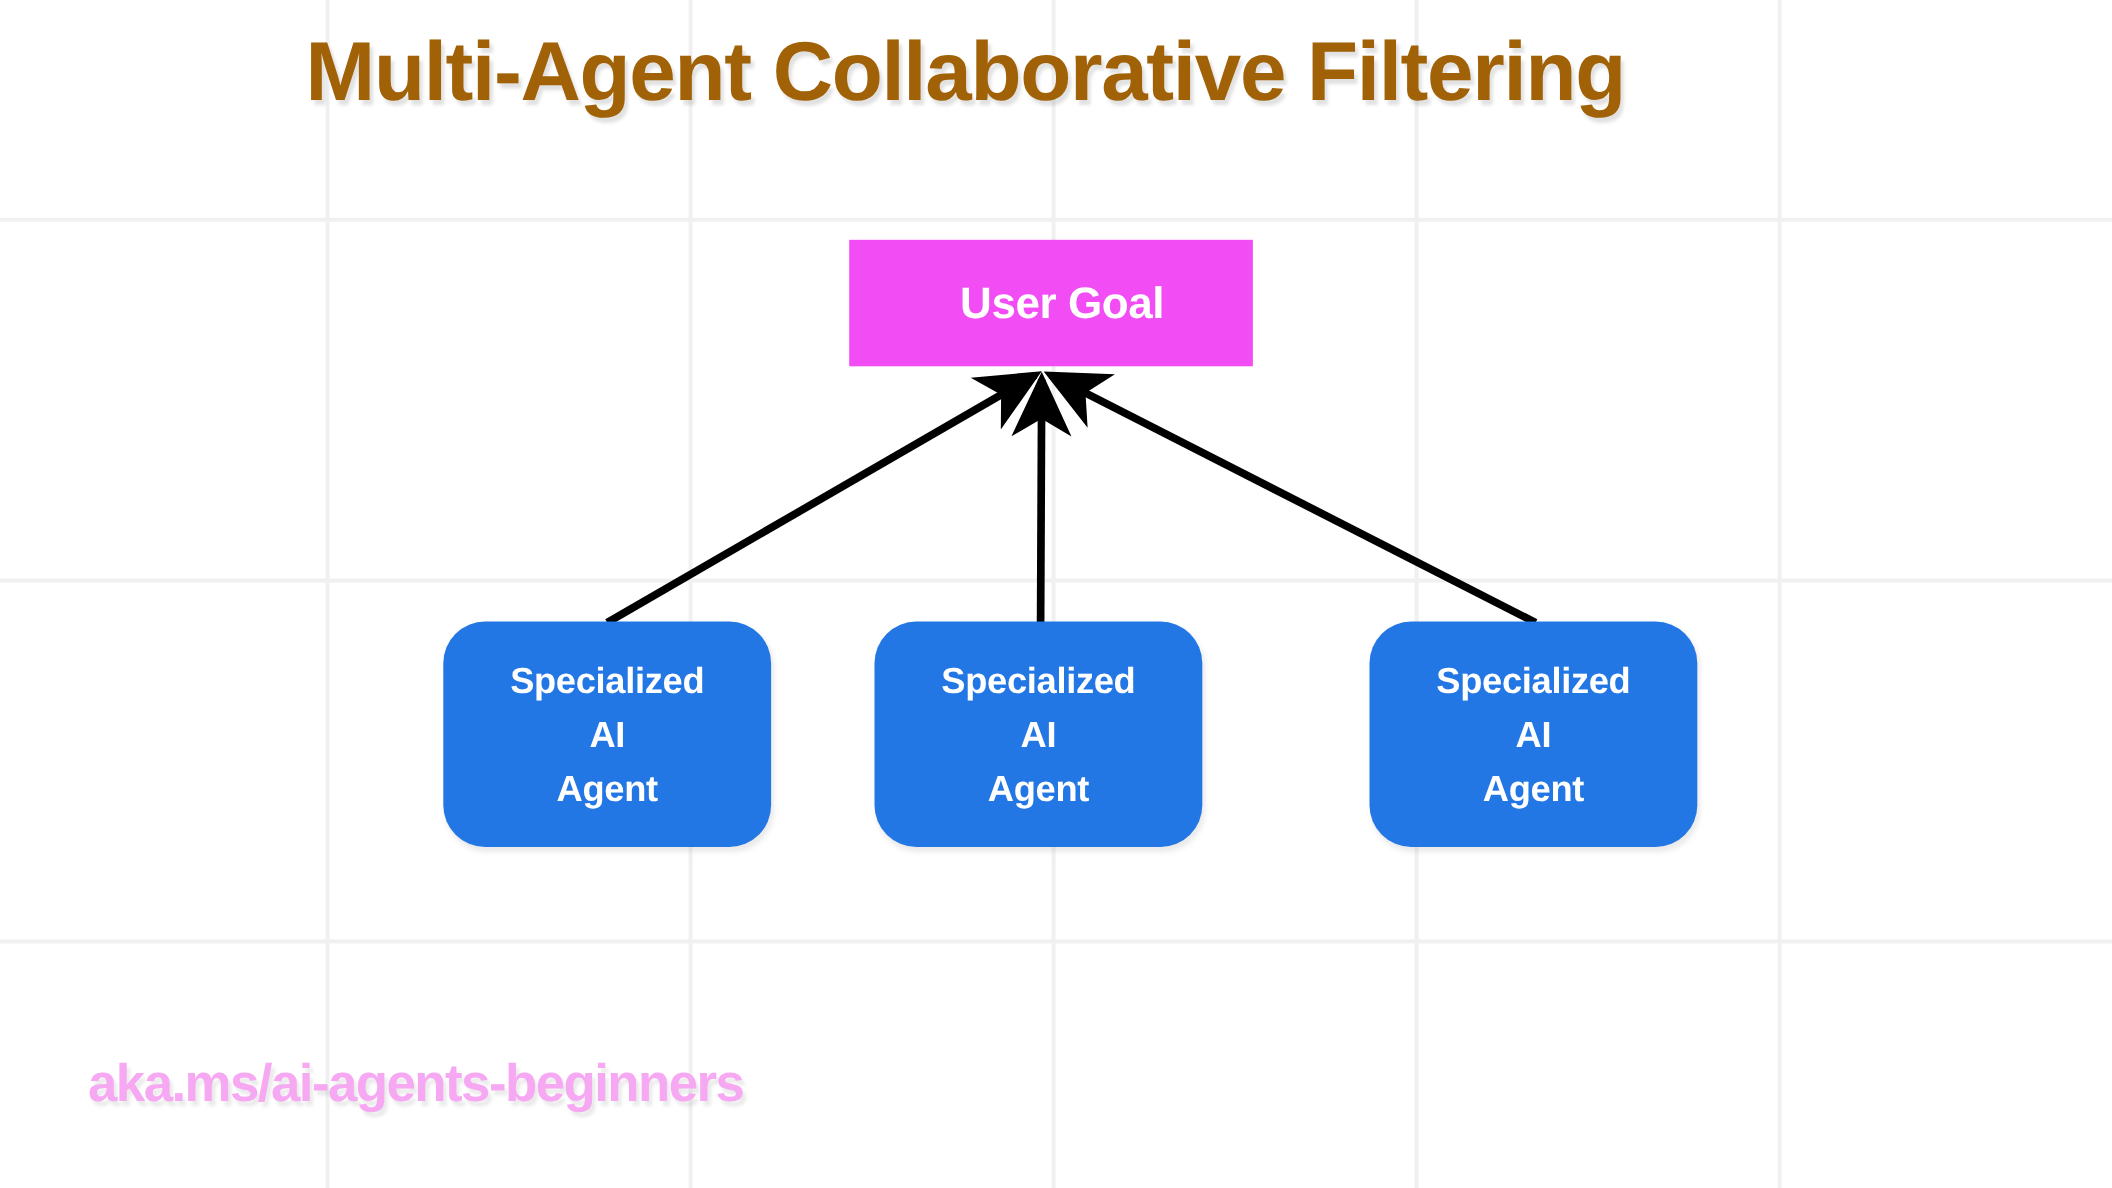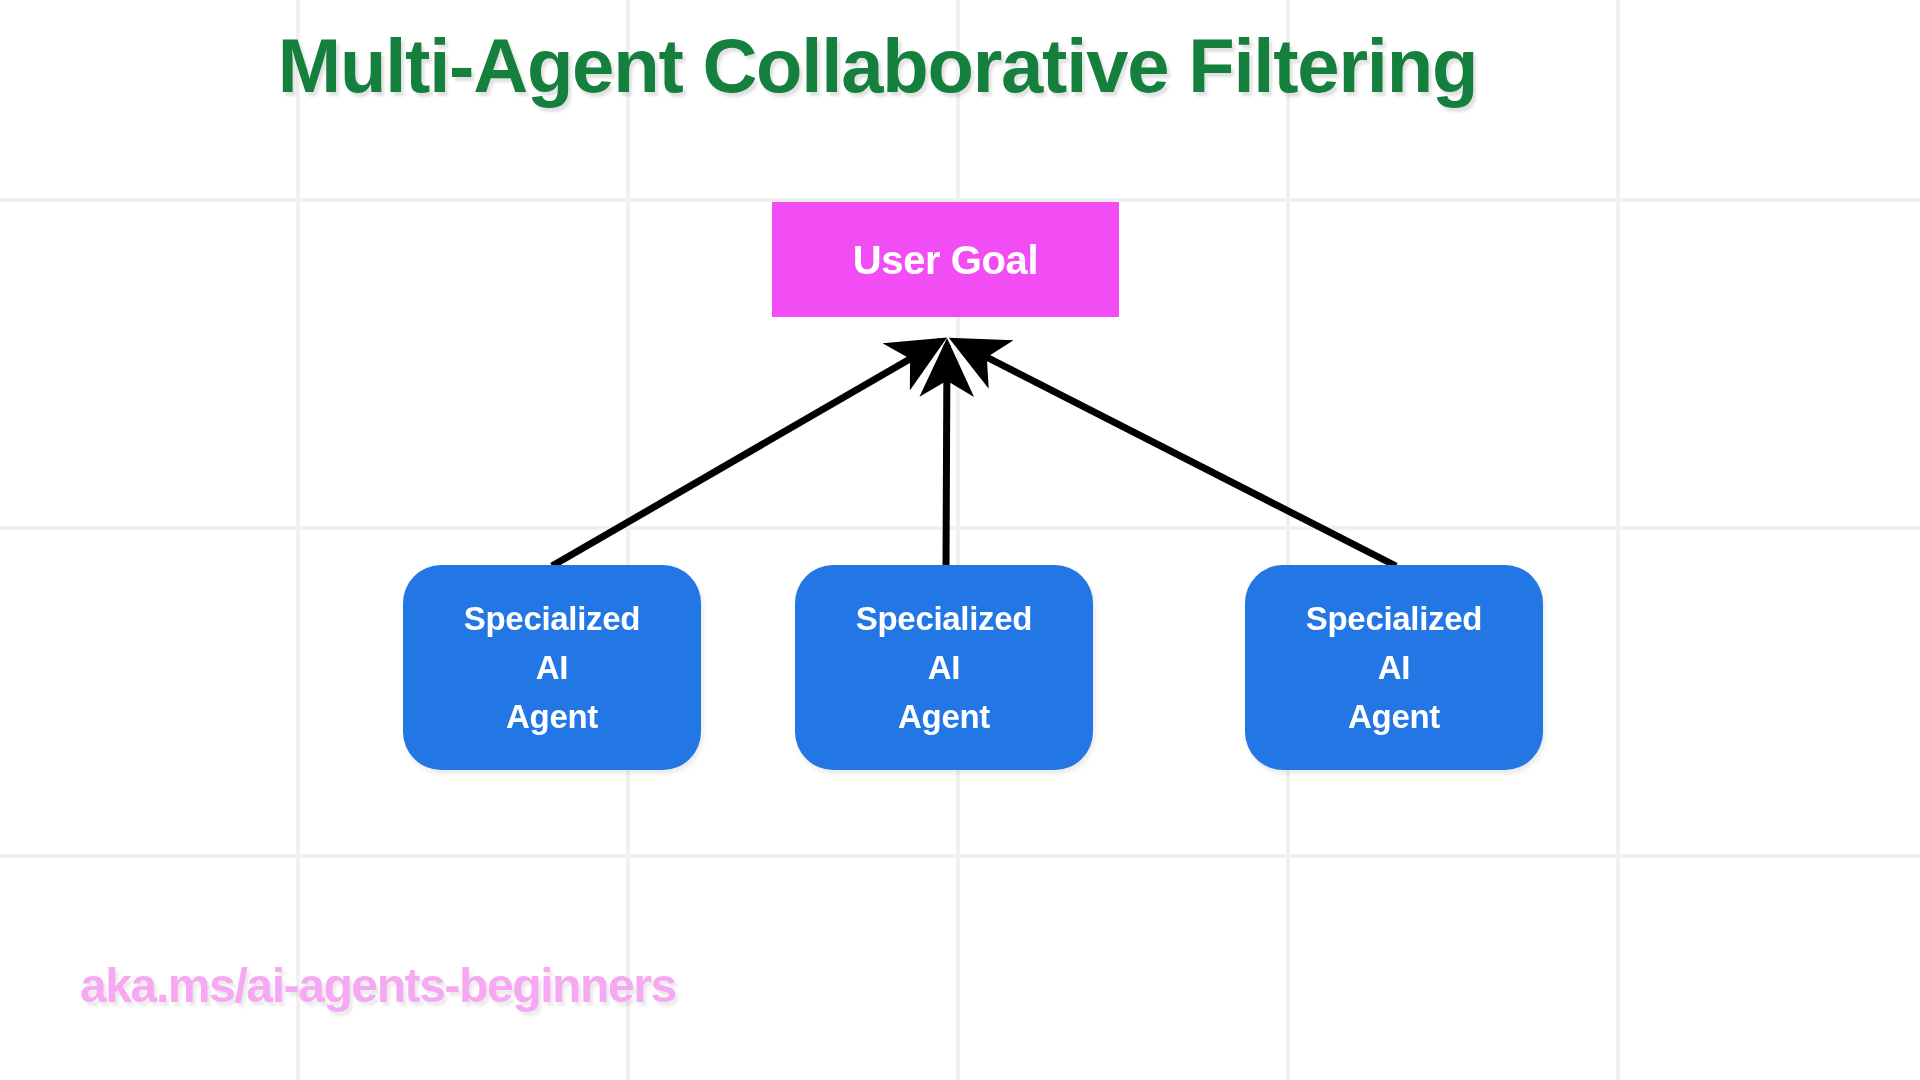--- a/index.html
+++ b/index.html
@@ -33,43 +33,44 @@
   
   #page-title {
     position: absolute;
     left: 0;
     top: 22px;
     width: 1755px;
     text-align: center;
     font-size: 76px;
     font-weight: 700;
     letter-spacing: -1.2px;
-    color: #15803d;
+    color: #a16207;
     text-shadow: 3px 4px 3px rgba(120,120,120,0.22);
     white-space: nowrap;
   }
 
   
   #edges-layer {
     position: absolute;
     inset: 0;
     pointer-events: none;
   }
 
   
   #user-goal-node {
     position: absolute;
     left: 772px;
-    top: 202px;
+    top: 218px;
     width: 347px;
     height: 115px;
     background: #f24df5;
     display: flex;
     align-items: center;
     justify-content: center;
+    padding-left: 20px;
   }
   #user-goal-node .node-label {
     color: #ffffff;
     font-size: 40px;
     font-weight: 700;
     letter-spacing: -0.4px;
     line-height: 1;
   }
 
   

